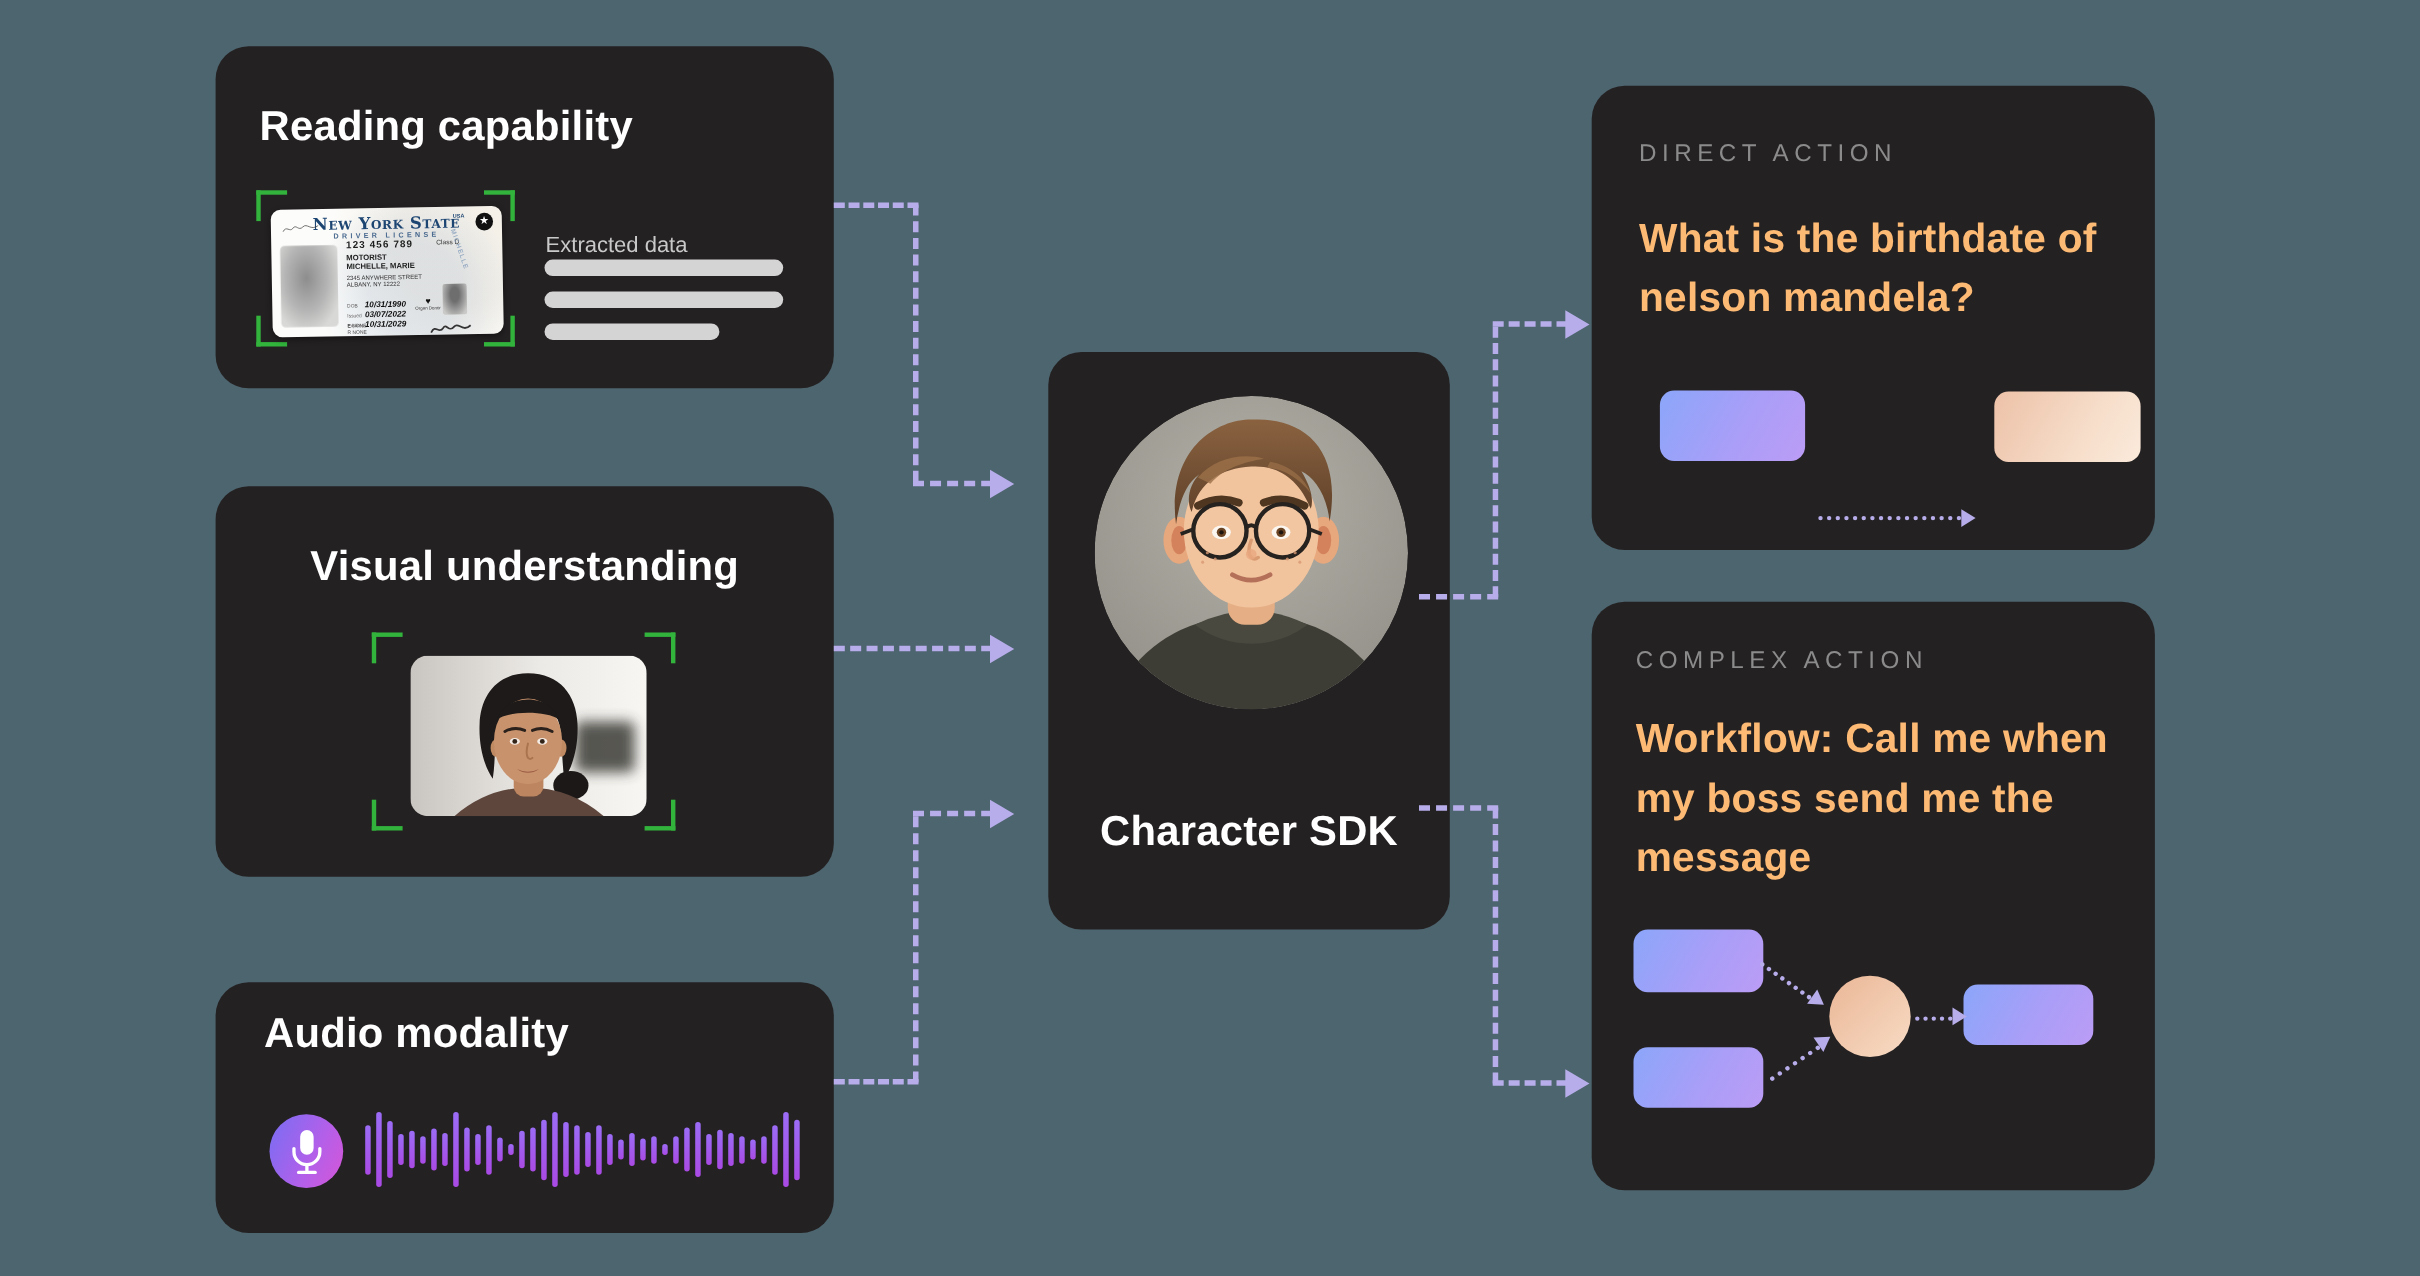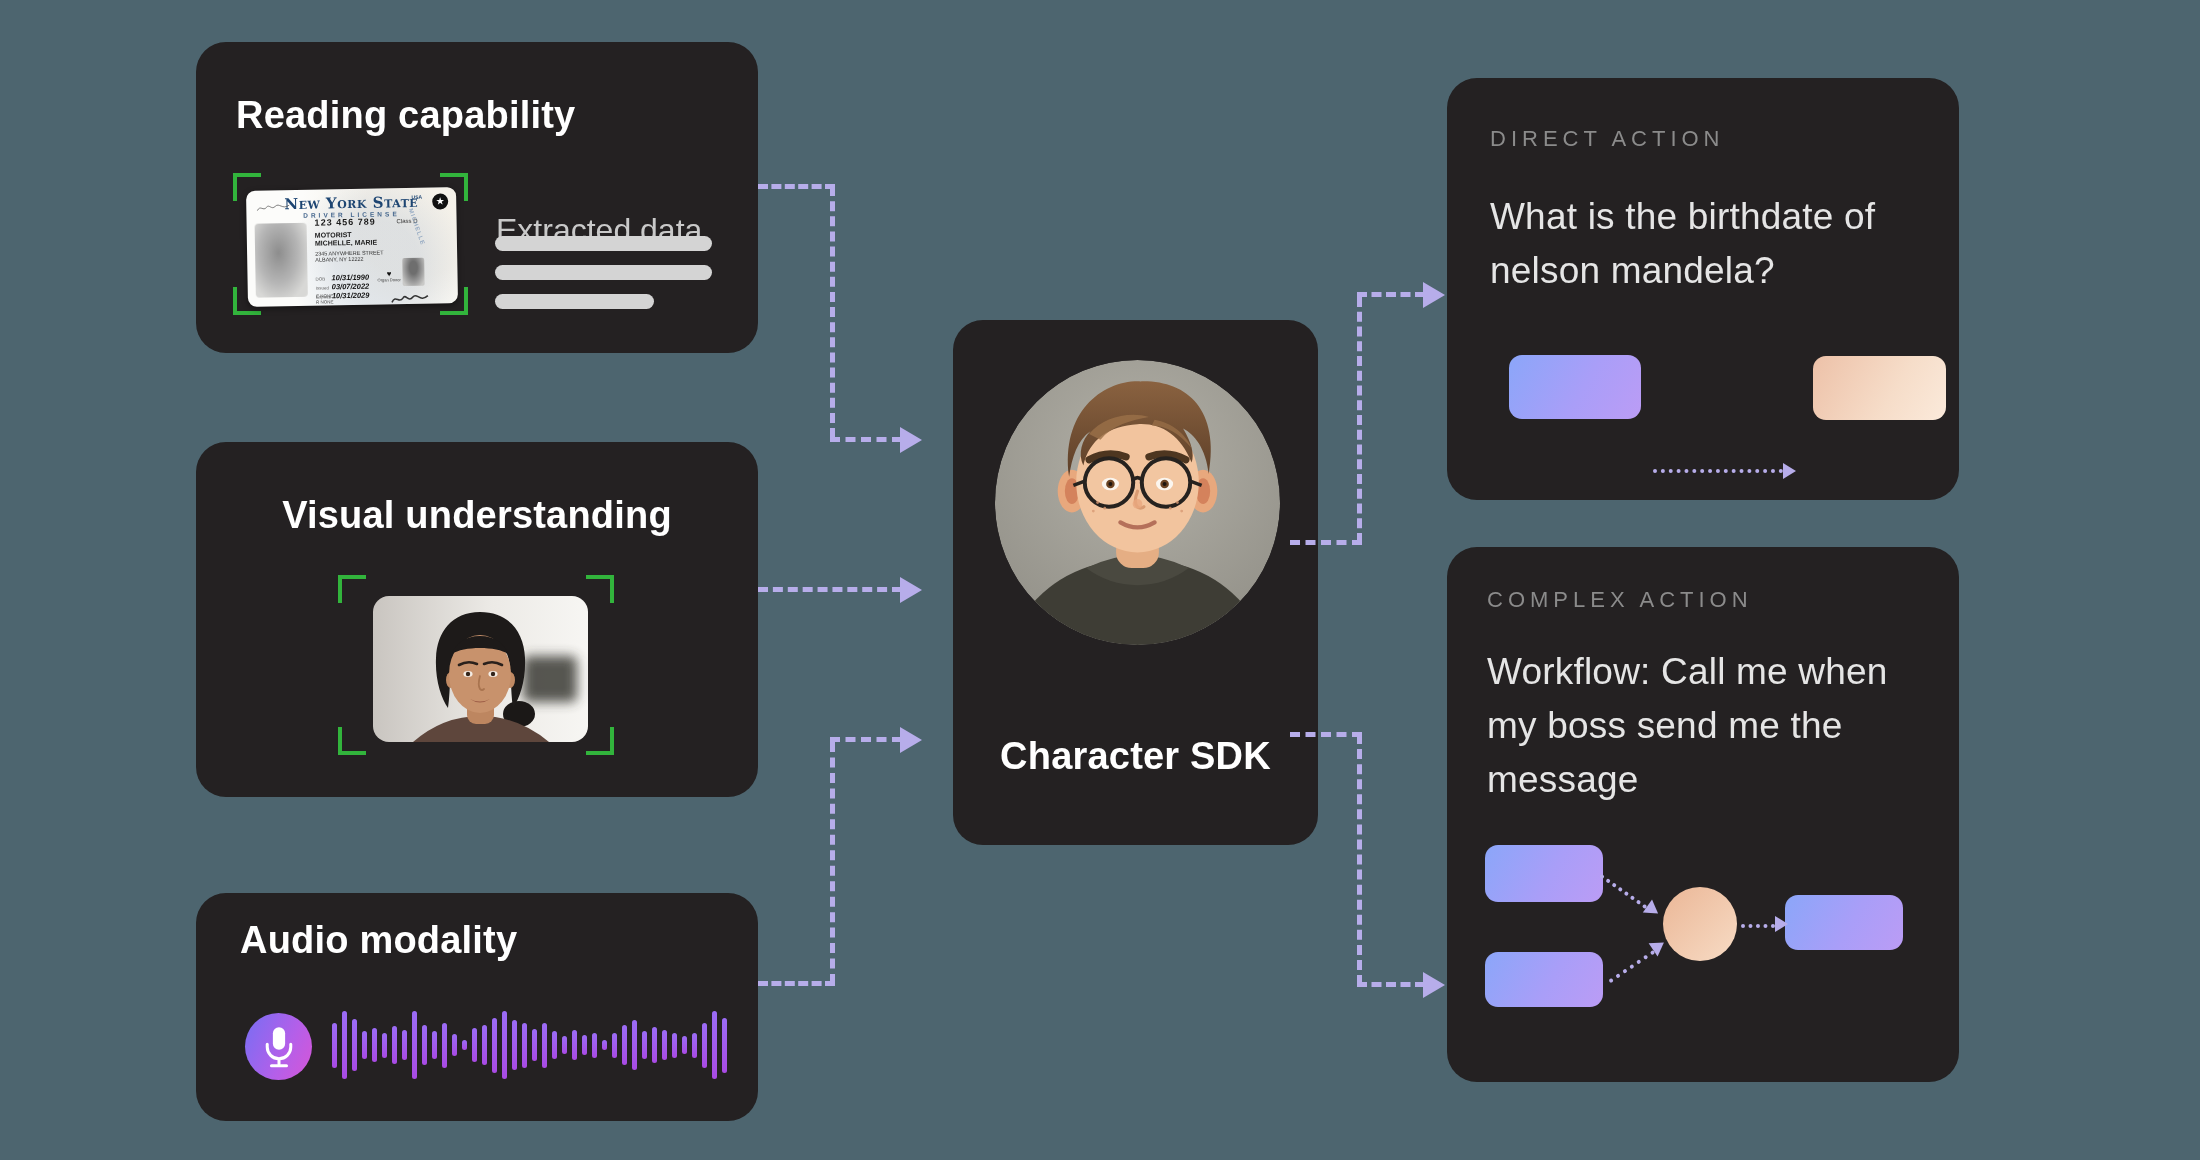--- a/index.html
+++ b/index.html
@@ -14,21 +14,21 @@
   .card-direct{left:1447px;top:78px;width:512px;height:422px;}
   .card-complex{left:1447px;top:547px;width:512px;height:535px;}
 
   .card-title{position:absolute;color:#ffffff;font-size:38px;font-weight:700;letter-spacing:.2px;white-space:nowrap;}
   .t-reading{left:40px;top:52px;}
   .t-visual{left:0;right:0;top:52px;text-align:center;}
   .t-audio{left:44px;top:26px;}
   .t-sdk{left:0;right:0;top:415px;text-align:center;}
 
   .section-label{position:absolute;color:#8b8b8b;font-size:22px;font-weight:400;letter-spacing:5px;white-space:nowrap;}
-  .action-text{position:absolute;color:#e5e5e5;font-size:37px;font-weight:400;line-height:54px;letter-spacing:.2px;}
+  .action-text{position:absolute;color:#fdba74;font-size:37px;font-weight:700;line-height:54px;letter-spacing:.2px;}
 
   
   .frame{position:absolute;}
   .corner{position:absolute;width:24px;height:24px;border:4px solid #32b43c;}
   .c-tl{left:0;top:0;border-right:none;border-bottom:none;}
   .c-tr{right:0;top:0;border-left:none;border-bottom:none;}
   .c-bl{left:0;bottom:0;border-right:none;border-top:none;}
   .c-br{right:0;bottom:0;border-left:none;border-top:none;}
 
   
@@ -53,21 +53,21 @@
   .lic-val{font-size:7.5px;font-weight:700;color:#101010;font-style:italic;}
   .lic-rest{position:absolute;left:68px;top:104px;font-size:4.5px;color:#444;line-height:5.5px;}
   .lic-heart{position:absolute;left:130px;top:82px;text-align:center;color:#111;}
   .lic-heart .h{font-size:8px;line-height:8px;}
   .lic-heart .ht{font-size:4px;line-height:4px;color:#333;}
   .lic-portrait{position:absolute;left:155px;top:70px;width:22px;height:28px;border-radius:2px;background:radial-gradient(ellipse at 50% 35%, #6e6e6e 0 25%, #9a9a9a 55%, #c9c9c7 85%);}
   .lic-ribbon{position:absolute;right:20px;top:36px;transform:rotate(72deg);font-size:6px;letter-spacing:1px;color:#7d98b8;opacity:.75;font-weight:700;}
   .lic-sig{position:absolute;left:10px;top:12px;opacity:.8;}
   .lic-sig2{position:absolute;right:28px;bottom:-2px;opacity:.85;}
 
-  .extracted-label{position:absolute;left:300px;top:170px;font-size:32px;color:#c9c9c9;}
+  .extracted-label{position:absolute;left:300px;top:170px;font-size:20px;color:#c9c9c9;}
   .data-bar{position:absolute;left:299px;height:15px;border-radius:8px;background:#d4d4d4;}
   .bar1{top:194px;width:217px;}
   .bar2{top:223px;width:217px;}
   .bar3{top:252px;width:159px;}
 
   .visual-photo{position:absolute;left:177px;top:154px;width:215px;height:146px;border-radius:16px;overflow:hidden;}
 
   
   .mic-circle{position:absolute;left:49px;top:120px;width:67px;height:67px;border-radius:50%;background:linear-gradient(115deg,#7f6cf2 8%,#b45fe9 60%,#d257d9 95%);display:flex;align-items:center;justify-content:center;}
   .waveform{position:absolute;left:136px;top:77px;width:400px;height:150px;display:flex;align-items:center;gap:5.5px;}

